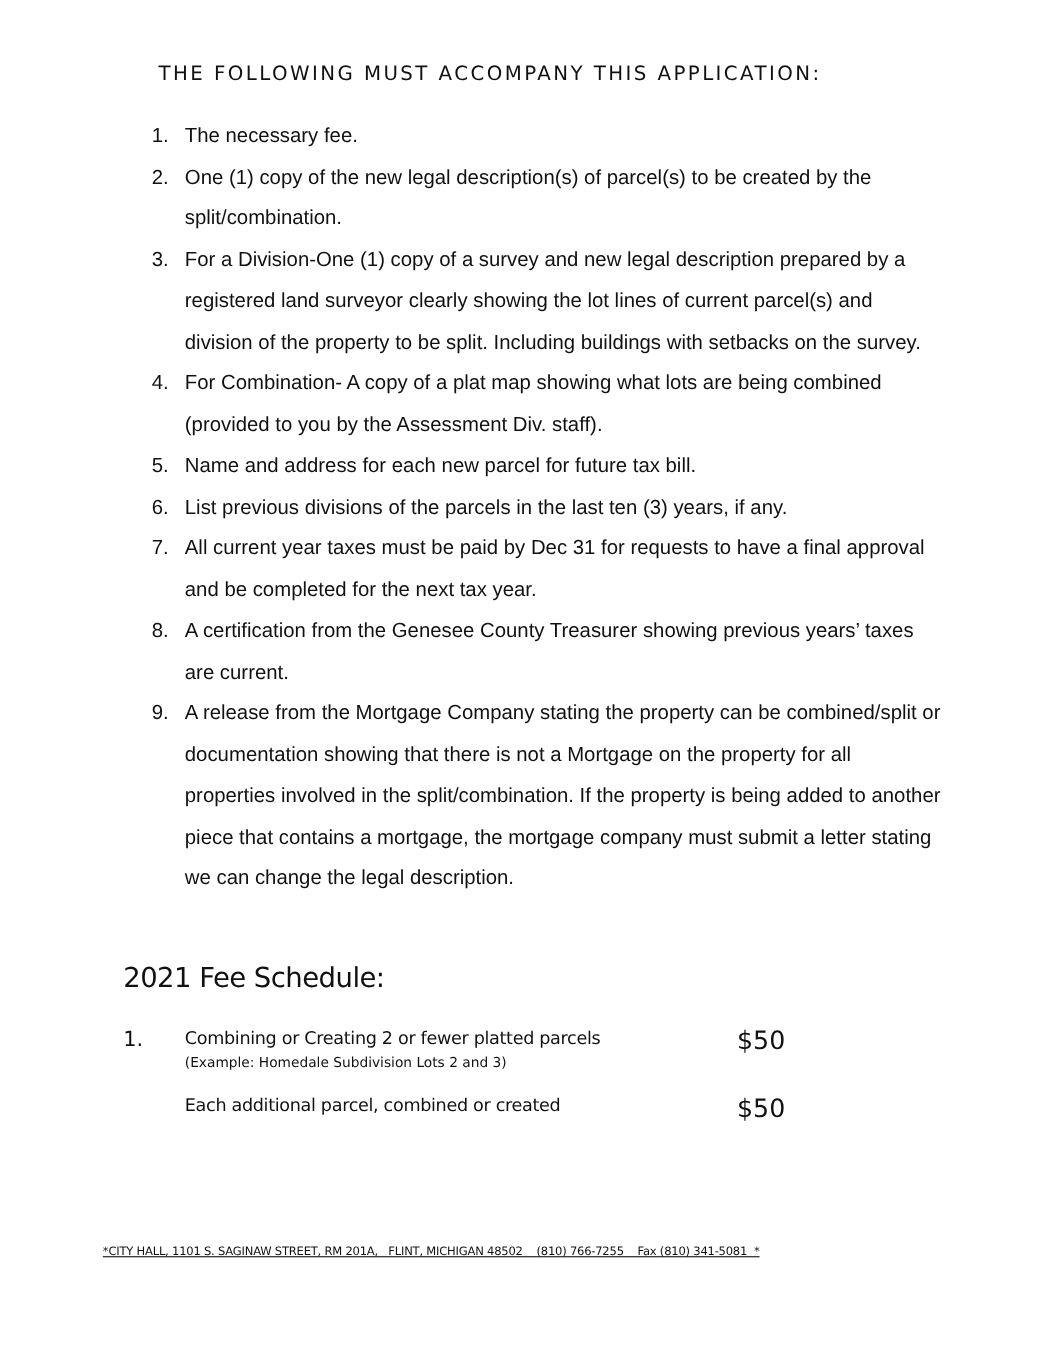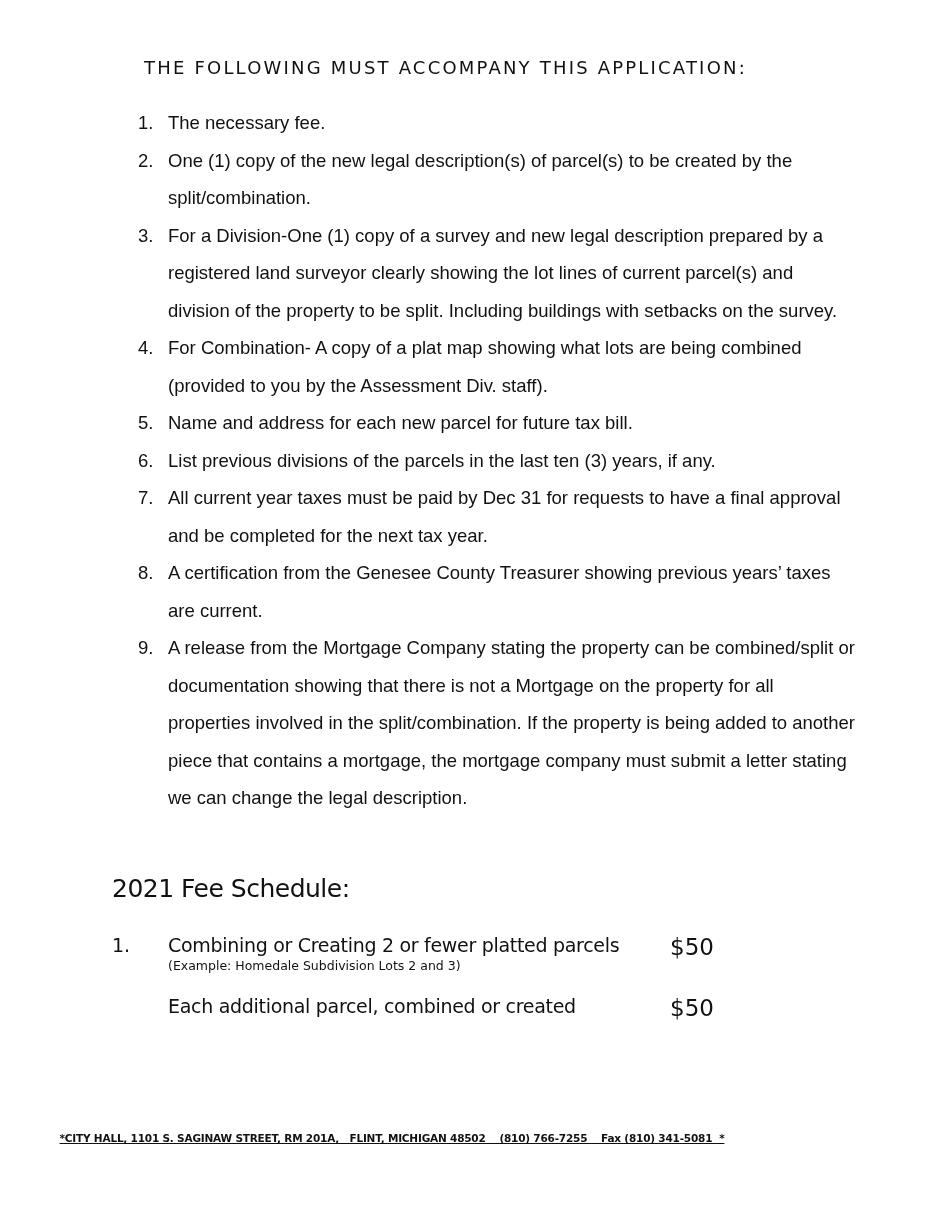--- a/index.html
+++ b/index.html
@@ -9,25 +9,25 @@
              font-size:18px; letter-spacing:2.2px; font-family:"DejaVu Sans", sans-serif; }
   .req-list { position:absolute; left:138px; top:104px; width:720px; }
   .req-item { position:relative; padding-left:30px; font-size:18.5px; line-height:37.5px;
               font-family:"Liberation Sans Narrow","Liberation Sans", sans-serif; transform-origin:left top; }
   .req-num { position:absolute; left:0; top:0; }
   .req-text { display:block; }
   .fee-title { position:absolute; left:112px; top:874px; font-size:25px;
                font-family:"DejaVu Sans", sans-serif; letter-spacing:-0.5px; }
   .fee-row { position:absolute; left:112px; font-family:"DejaVu Sans", sans-serif; }
   .fee-num { position:absolute; left:0; font-size:19px; }
-  .fee-label { position:absolute; left:56px; font-size:19px; white-space:nowrap; letter-spacing:-0.3px; }
+  .fee-label { position:absolute; left:56px; font-size:16px; white-space:nowrap; letter-spacing:-0.3px; }
   .fee-note { position:absolute; left:56px; top:24px; font-size:12.5px; white-space:nowrap; }
   .fee-amount { position:absolute; left:558px; font-size:23px; }
   .footer { position:absolute; top:1132px; left:0; width:784px; text-align:center;
-            font-size:10.5px; font-family:"DejaVu Sans", sans-serif;font-weight:bold; }
+            font-size:10.5px; font-family:"DejaVu Sans", sans-serif; }
   .footer span { text-decoration:underline; letter-spacing:-0.2px; }
 </style>
 </head>
 <body>
 
 <div class="heading">THE FOLLOWING MUST ACCOMPANY THIS APPLICATION:</div>
 
 <div class="req-list">
   <div class="req-item">
     <span class="req-num">1.</span>

